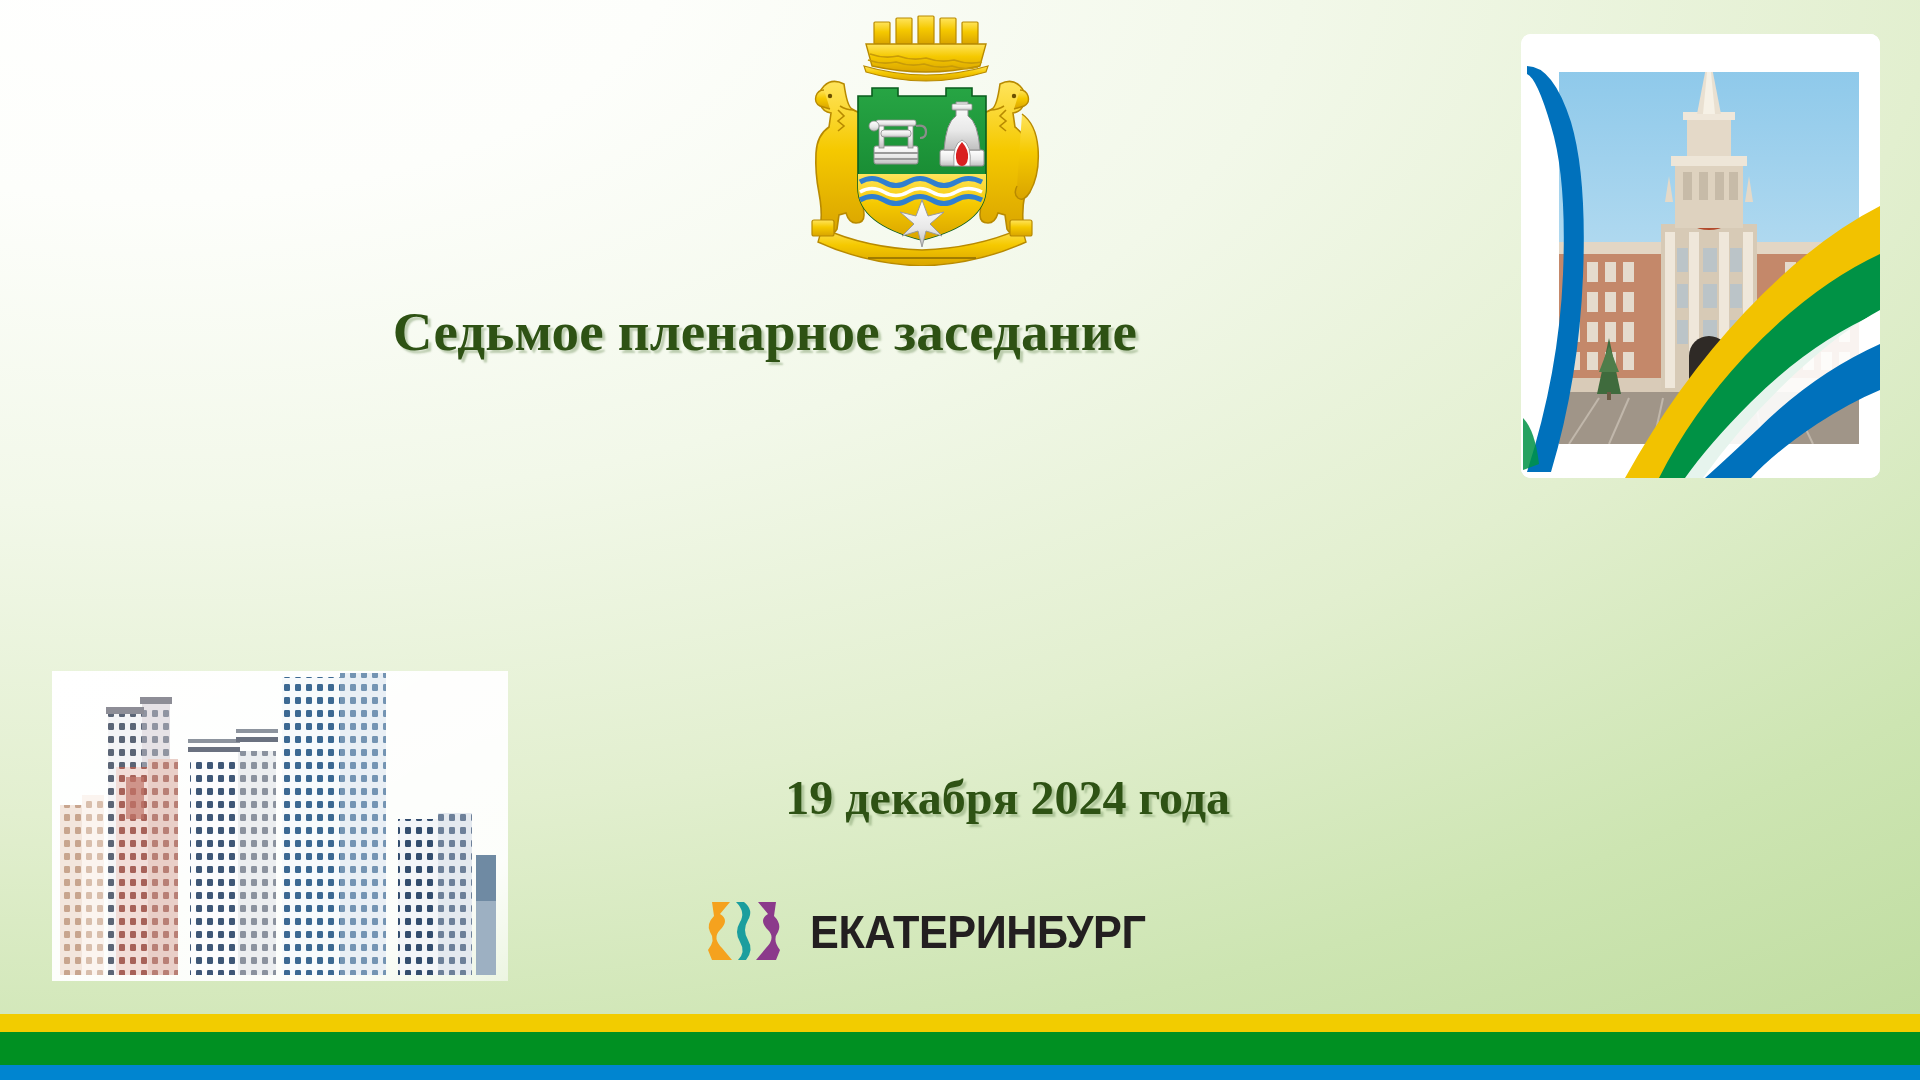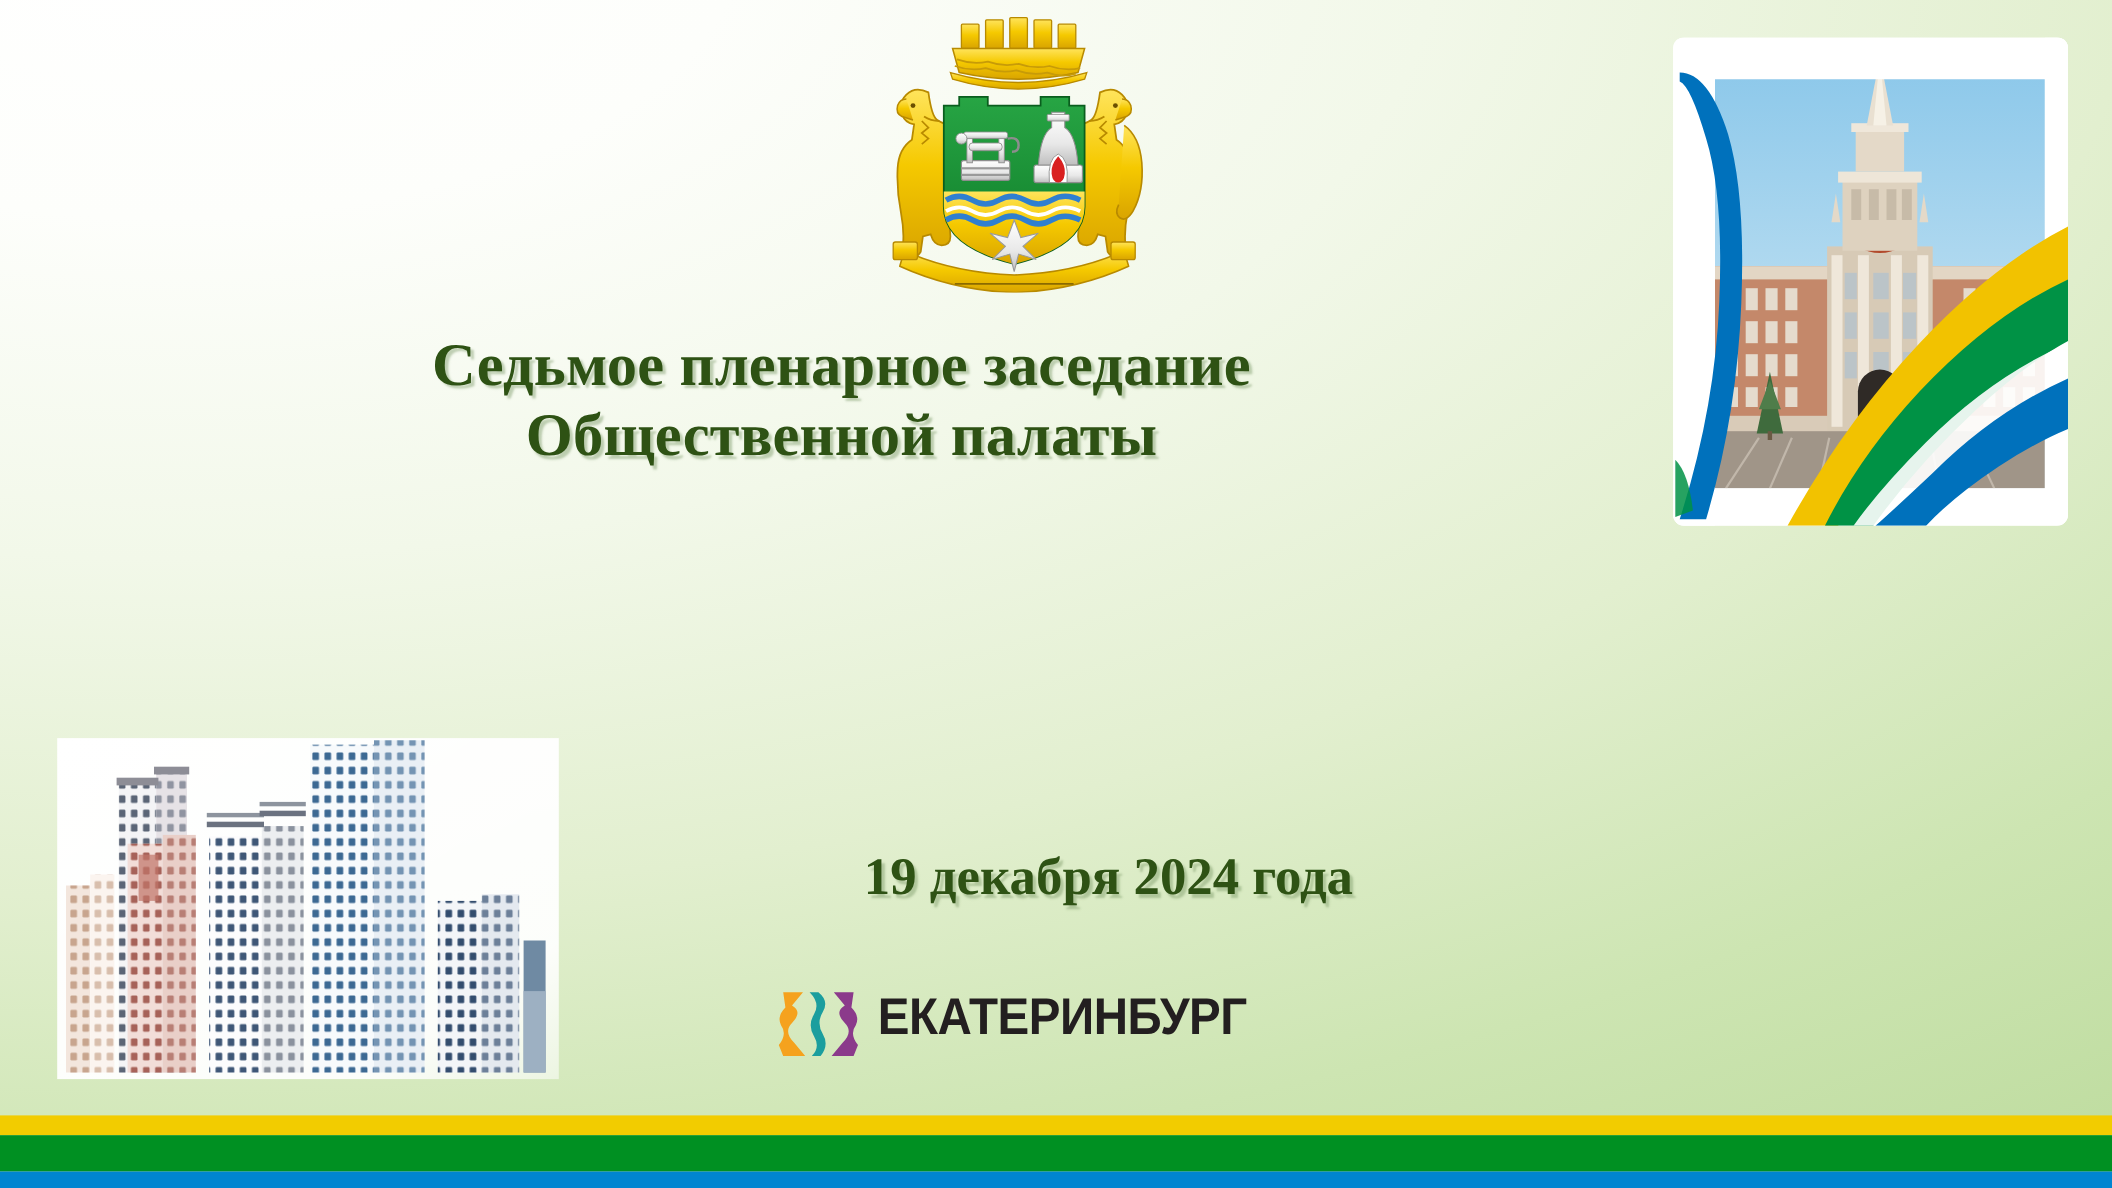--- a/index.html
+++ b/index.html
@@ -79,22 +79,22 @@
     color: #2e5214;
     text-shadow: 3px 3px 2px rgba(120,150,100,0.45);
   }
 
   
   .brand-logo {
     position: absolute;
     left: 706px;
     top: 900px;
     display: flex;
-    align-items: flex-start;
-    gap: 14px;
+    align-items: center;
+    gap: 26px;
   }
   .brand-mark { width: 78px; height: 62px; display: block; }
   .brand-word {
     font-family: "Liberation Sans", "DejaVu Sans", sans-serif;
     font-weight: bold;
     font-size: 47px;
     line-height: 47px;
     letter-spacing: -0.5px;
     color: #231f20;
     transform: scaleX(0.92);
@@ -212,21 +212,20 @@
         <path d="M40 214 q44 20 100 22 q56 -2 100 -22 l4 14 q-48 22 -104 24 q-56 -2 -104 -24 Z" fill="url(#goldG)" stroke="#b88a00" stroke-width="1.4"></path>
         <rect x="30" y="206" width="22" height="16" rx="2" fill="url(#goldG)" stroke="#b88a00" stroke-width="1.2"></rect>
         <rect x="228" y="206" width="22" height="16" rx="2" fill="url(#goldG)" stroke="#b88a00" stroke-width="1.2"></rect>
         <path d="M86 244 H194" stroke="#8a6a00" stroke-width="1.6" fill="none"></path>
       </g>
     </svg>
   </div>
 
   <div class="title-block">
     <div class="title-line">Седьмое пленарное заседание</div>
-    <div class="title-line">Общественной палаты</div>
   </div>
 
   <div class="date-text">19 декабря 2024 года</div>
 
   <div class="brand-logo">
     <svg class="brand-mark" viewBox="0 0 78 62" xmlns="http://www.w3.org/2000/svg">
       <path d="M4 2 H22 L12 14 Q22 20 12 30 Q4 38 14 48 L24 60 H4 L0 50 Q8 40 2 32 Q-2 24 6 16 Z" fill="#f5a21e" transform="translate(2,0)"></path>
       <path d="M30 2 Q40 12 34 22 Q28 32 34 42 Q40 52 32 60 L40 60 Q48 50 42 40 Q36 30 42 20 Q48 10 38 2 Z" fill="#1b9e9e"></path>
       <path d="M74 2 H56 L66 14 Q56 20 66 30 Q74 38 64 48 L54 60 H74 L78 50 Q70 40 76 32 Q80 24 72 16 Z" fill="#8b3a8b" transform="translate(-4,0)"></path>
     </svg>

